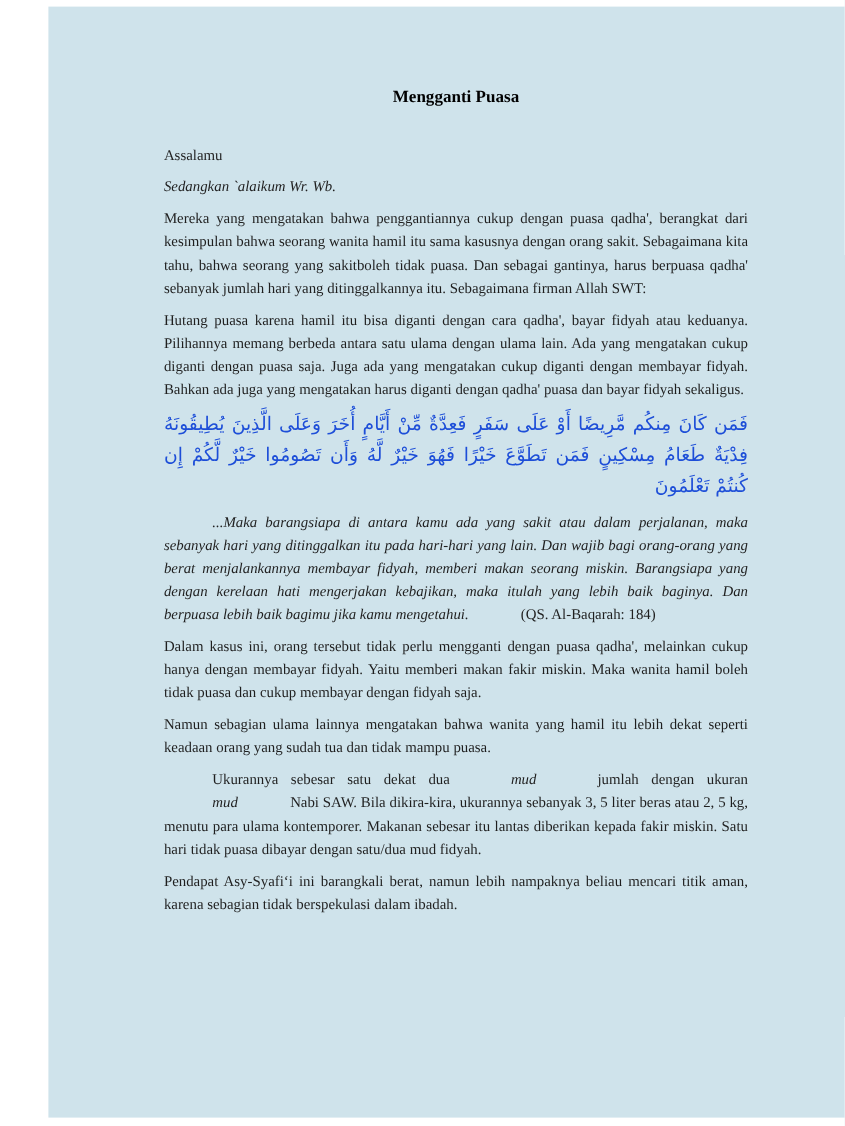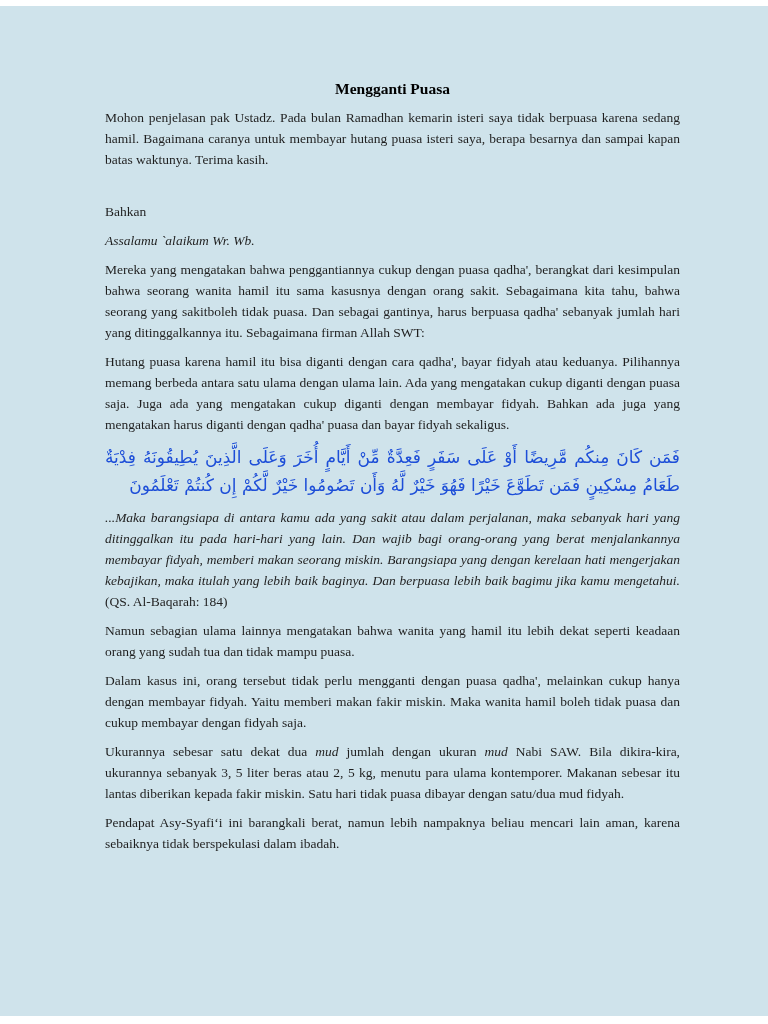--- a/index.html
+++ b/index.html
@@ -1,19 +1,19 @@
 <!DOCTYPE html>
 <html style="--page-bg: #cfe3eb; --text-color: #1f1f1f;"><head>
 <meta charset="utf-8">
 <style>
   :root {
     --page-bg: #cfe3eb;
     --text-color: #1f1f1f;
   }
-  * { box-sizing: border-box; }
+  * { box-sizing: border-box; margin-left: 44px; }
   html, body { margin: 0; padding: 0; }
   body {
     width: 768px;
     height: 1024px;
     background: #ffffff;
     position: relative;
     overflow: hidden;
     font-family: "Liberation Serif", "DejaVu Serif", serif;
     color: var(--text-color);
   }
@@ -52,38 +52,37 @@
   }
 </style>
 </head>
 <body>
 
 <div class="page">
 
   <h1>Mengganti Puasa</h1>
 
 
-  <p>Mohon penjelasan pak Ustadz. Pada bulan Ramadhan kemarin isteri saya tidak berpuasa karena sedang hamil. Bagaimana caranya untuk membayar hutang puasa isteri saya, berapa besarnya dan sampai kapan batas waktunya. Terima kasih.</p>
 
 
 
-  <p class="answer-label">Bahkan</p>
+  <p class="answer-label">Assalamu</p>
 
-  <p class="italic">Assalamu `alaikum Wr. Wb.</p>
+  <p class="italic">Sedangkan `alaikum Wr. Wb.</p>
 
   <p>Mereka yang mengatakan bahwa penggantiannya cukup dengan puasa qadha', berangkat dari kesimpulan bahwa seorang wanita hamil itu sama kasusnya dengan orang sakit. Sebagaimana kita tahu, bahwa seorang yang sakitboleh tidak puasa. Dan sebagai gantinya, harus berpuasa qadha' sebanyak jumlah hari yang ditinggalkannya itu. Sebagaimana firman Allah SWT:</p>
 
   <p>Hutang puasa karena hamil itu bisa diganti dengan cara qadha', bayar fidyah atau keduanya. Pilihannya memang berbeda antara satu ulama dengan ulama lain. Ada yang mengatakan cukup diganti dengan puasa saja. Juga ada yang mengatakan cukup diganti dengan membayar fidyah. Bahkan ada juga yang mengatakan harus diganti dengan qadha' puasa dan bayar fidyah sekaligus.</p>
 
   <p class="arabic" dir="rtl">فَمَن كَانَ مِنكُم مَّرِيضًا أَوْ عَلَى سَفَرٍ فَعِدَّةٌ مِّنْ أَيَّامٍ أُخَرَ وَعَلَى الَّذِينَ يُطِيقُونَهُ فِدْيَةٌ طَعَامُ مِسْكِينٍ فَمَن تَطَوَّعَ خَيْرًا فَهُوَ خَيْرٌ لَّهُ وَأَن تَصُومُوا خَيْرٌ لَّكُمْ إِن كُنتُمْ تَعْلَمُونَ</p>
 
   <p><span class="italic">...Maka barangsiapa di antara kamu ada yang sakit atau dalam perjalanan, maka sebanyak hari yang ditinggalkan itu pada hari-hari yang lain. Dan wajib bagi orang-orang yang berat menjalankannya membayar fidyah, memberi makan seorang miskin. Barangsiapa yang dengan kerelaan hati mengerjakan kebajikan, maka itulah yang lebih baik baginya. Dan berpuasa lebih baik bagimu jika kamu mengetahui.</span><span> (QS. Al-Baqarah: 184)</span></p>
 
+  <p>Dalam kasus ini, orang tersebut tidak perlu mengganti dengan puasa qadha', melainkan cukup hanya dengan membayar fidyah. Yaitu memberi makan fakir miskin. Maka wanita hamil boleh tidak puasa dan cukup membayar dengan fidyah saja.</p>
+
   <p>Namun sebagian ulama lainnya mengatakan bahwa wanita yang hamil itu lebih dekat seperti keadaan orang yang sudah tua dan tidak mampu puasa.</p>
-
-  <p>Dalam kasus ini, orang tersebut tidak perlu mengganti dengan puasa qadha', melainkan cukup hanya dengan membayar fidyah. Yaitu memberi makan fakir miskin. Maka wanita hamil boleh tidak puasa dan cukup membayar dengan fidyah saja.</p>
 
   <p><span>Ukurannya sebesar satu dekat dua </span><span class="italic">mud</span><span> jumlah dengan ukuran </span><span class="italic">mud</span><span> Nabi SAW. Bila dikira-kira, ukurannya sebanyak 3, 5 liter beras atau 2, 5 kg, menutu para ulama kontemporer. Makanan sebesar itu lantas diberikan kepada fakir miskin. Satu hari tidak puasa dibayar dengan satu/dua mud fidyah.</span></p>
 
 
-  <p>Pendapat Asy-Syafi‘i ini barangkali berat, namun lebih nampaknya beliau mencari lain aman, karena sebaiknya tidak berspekulasi dalam ibadah.</p>
+  <p>Pendapat Asy-Syafi‘i ini barangkali berat, namun lebih nampaknya beliau mencari titik aman, karena sebagian tidak berspekulasi dalam ibadah.</p>
 
 </div>
 
 </body></html>

